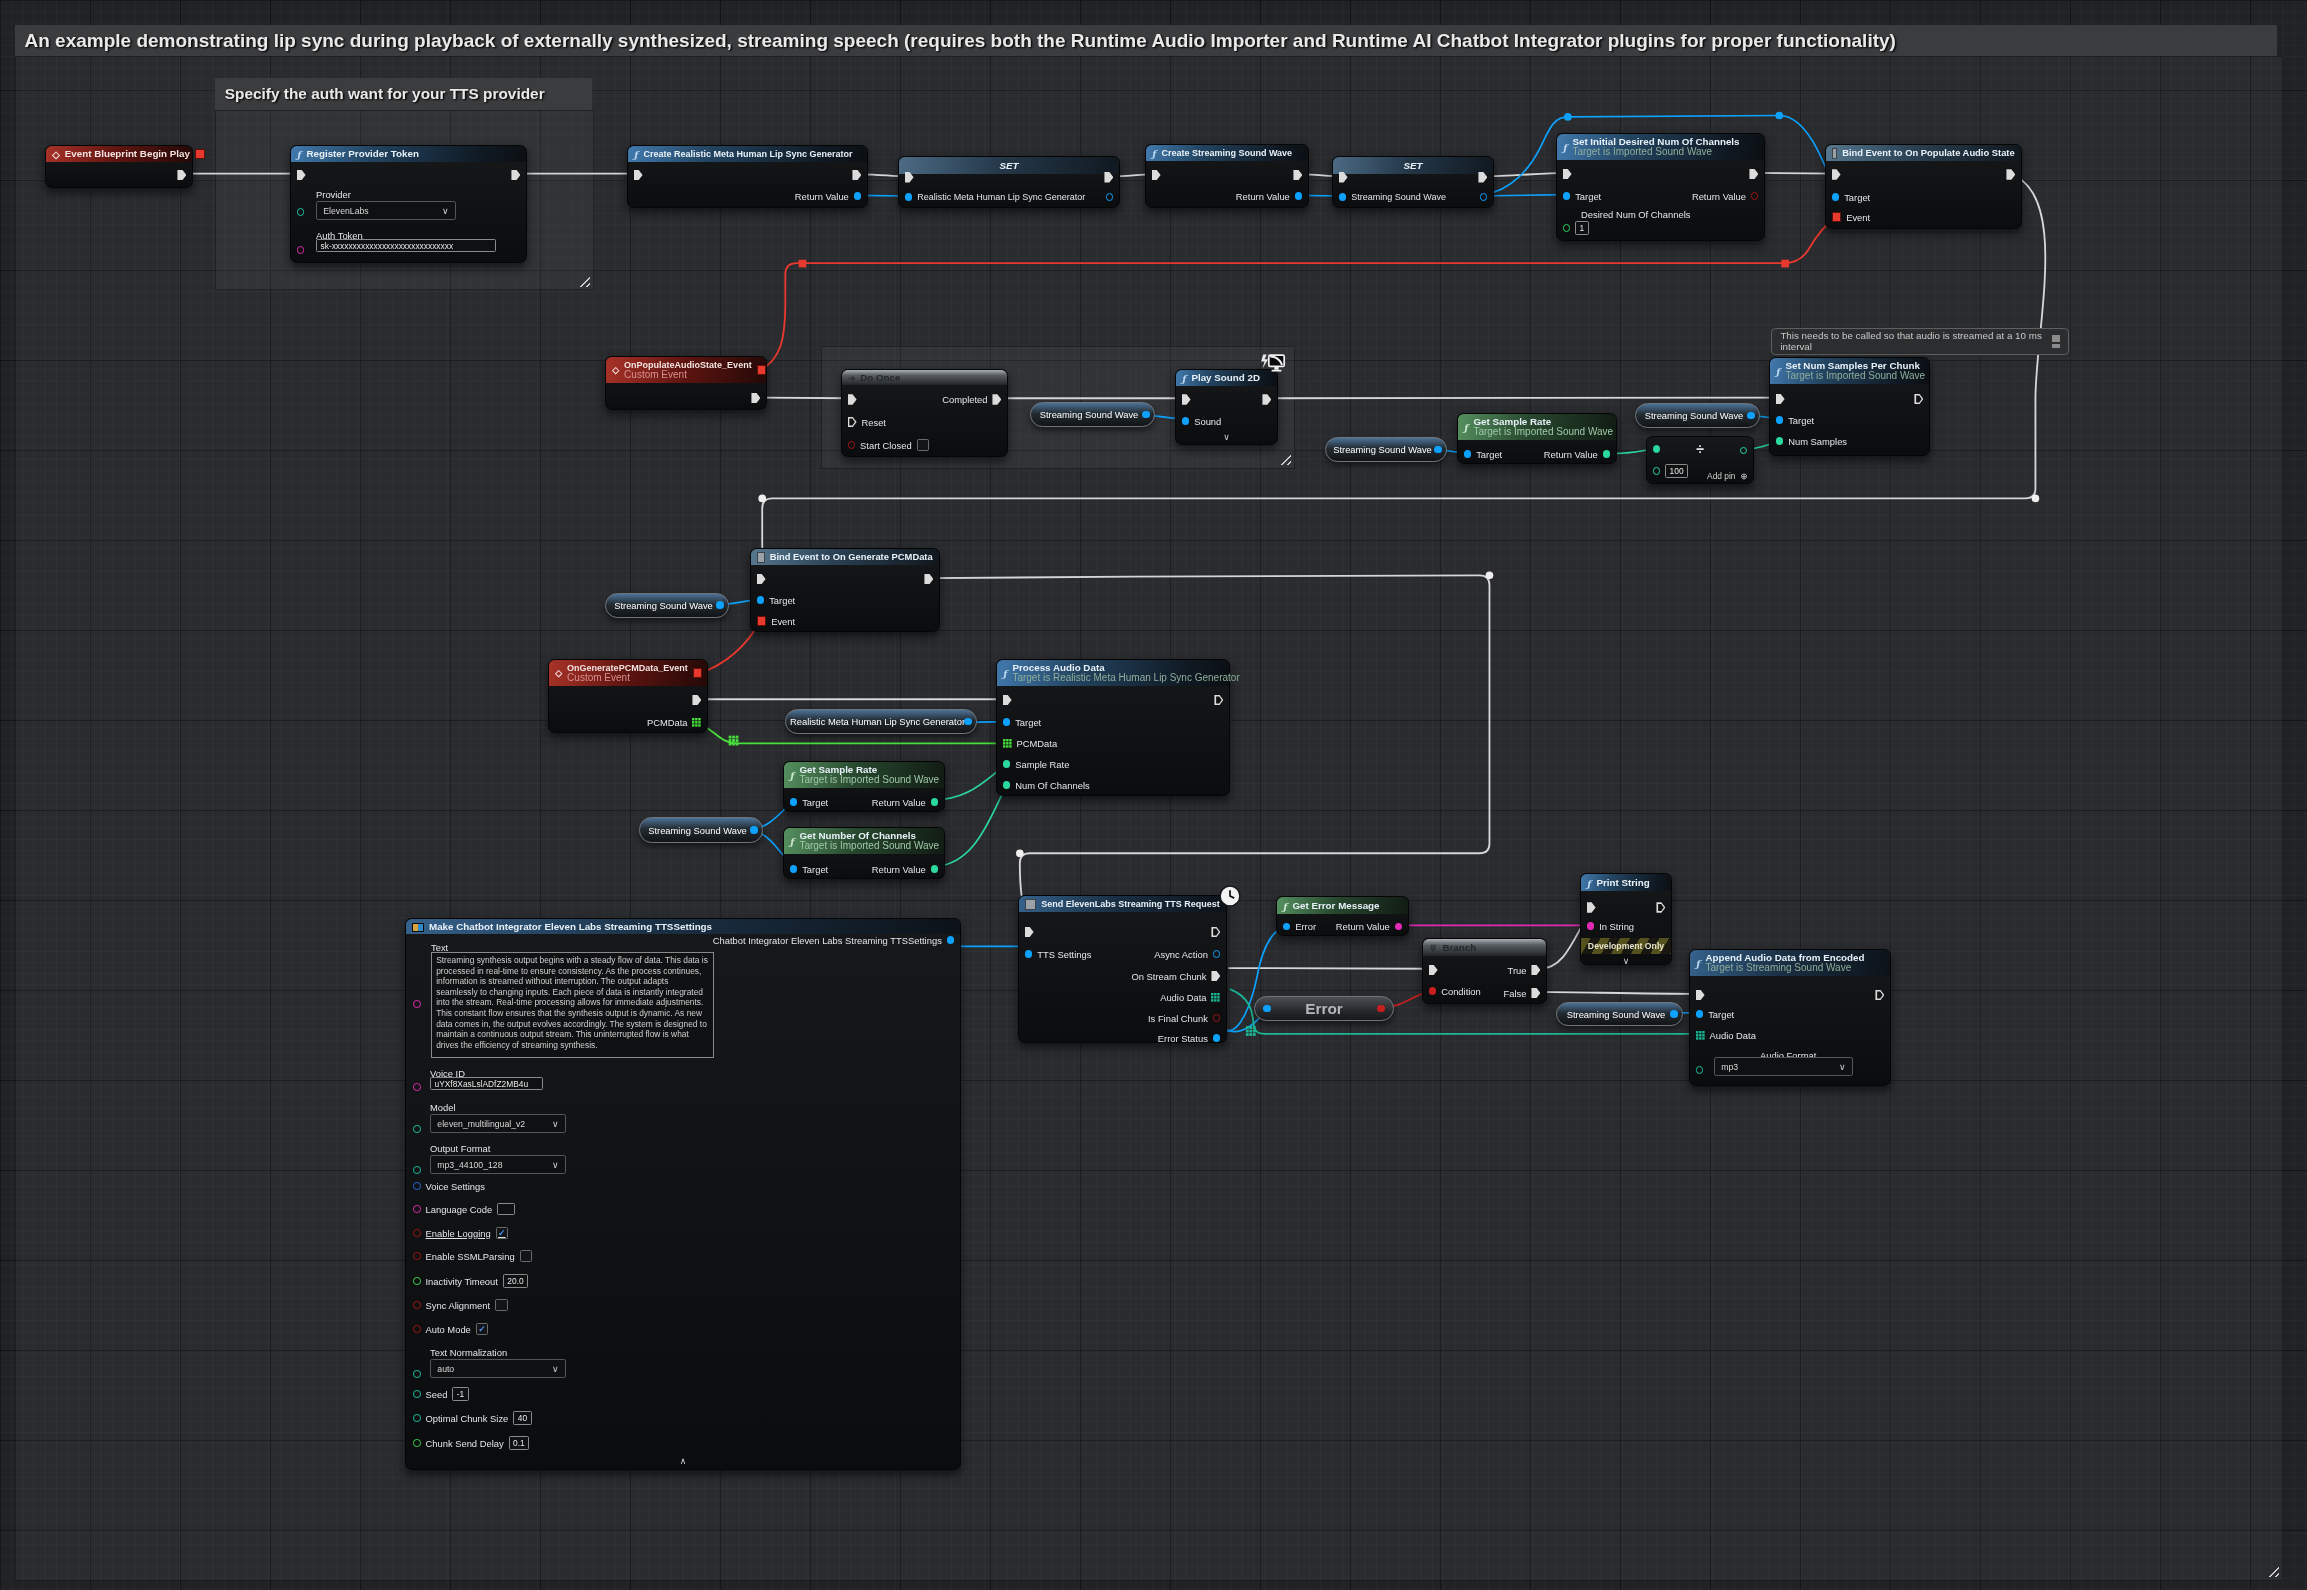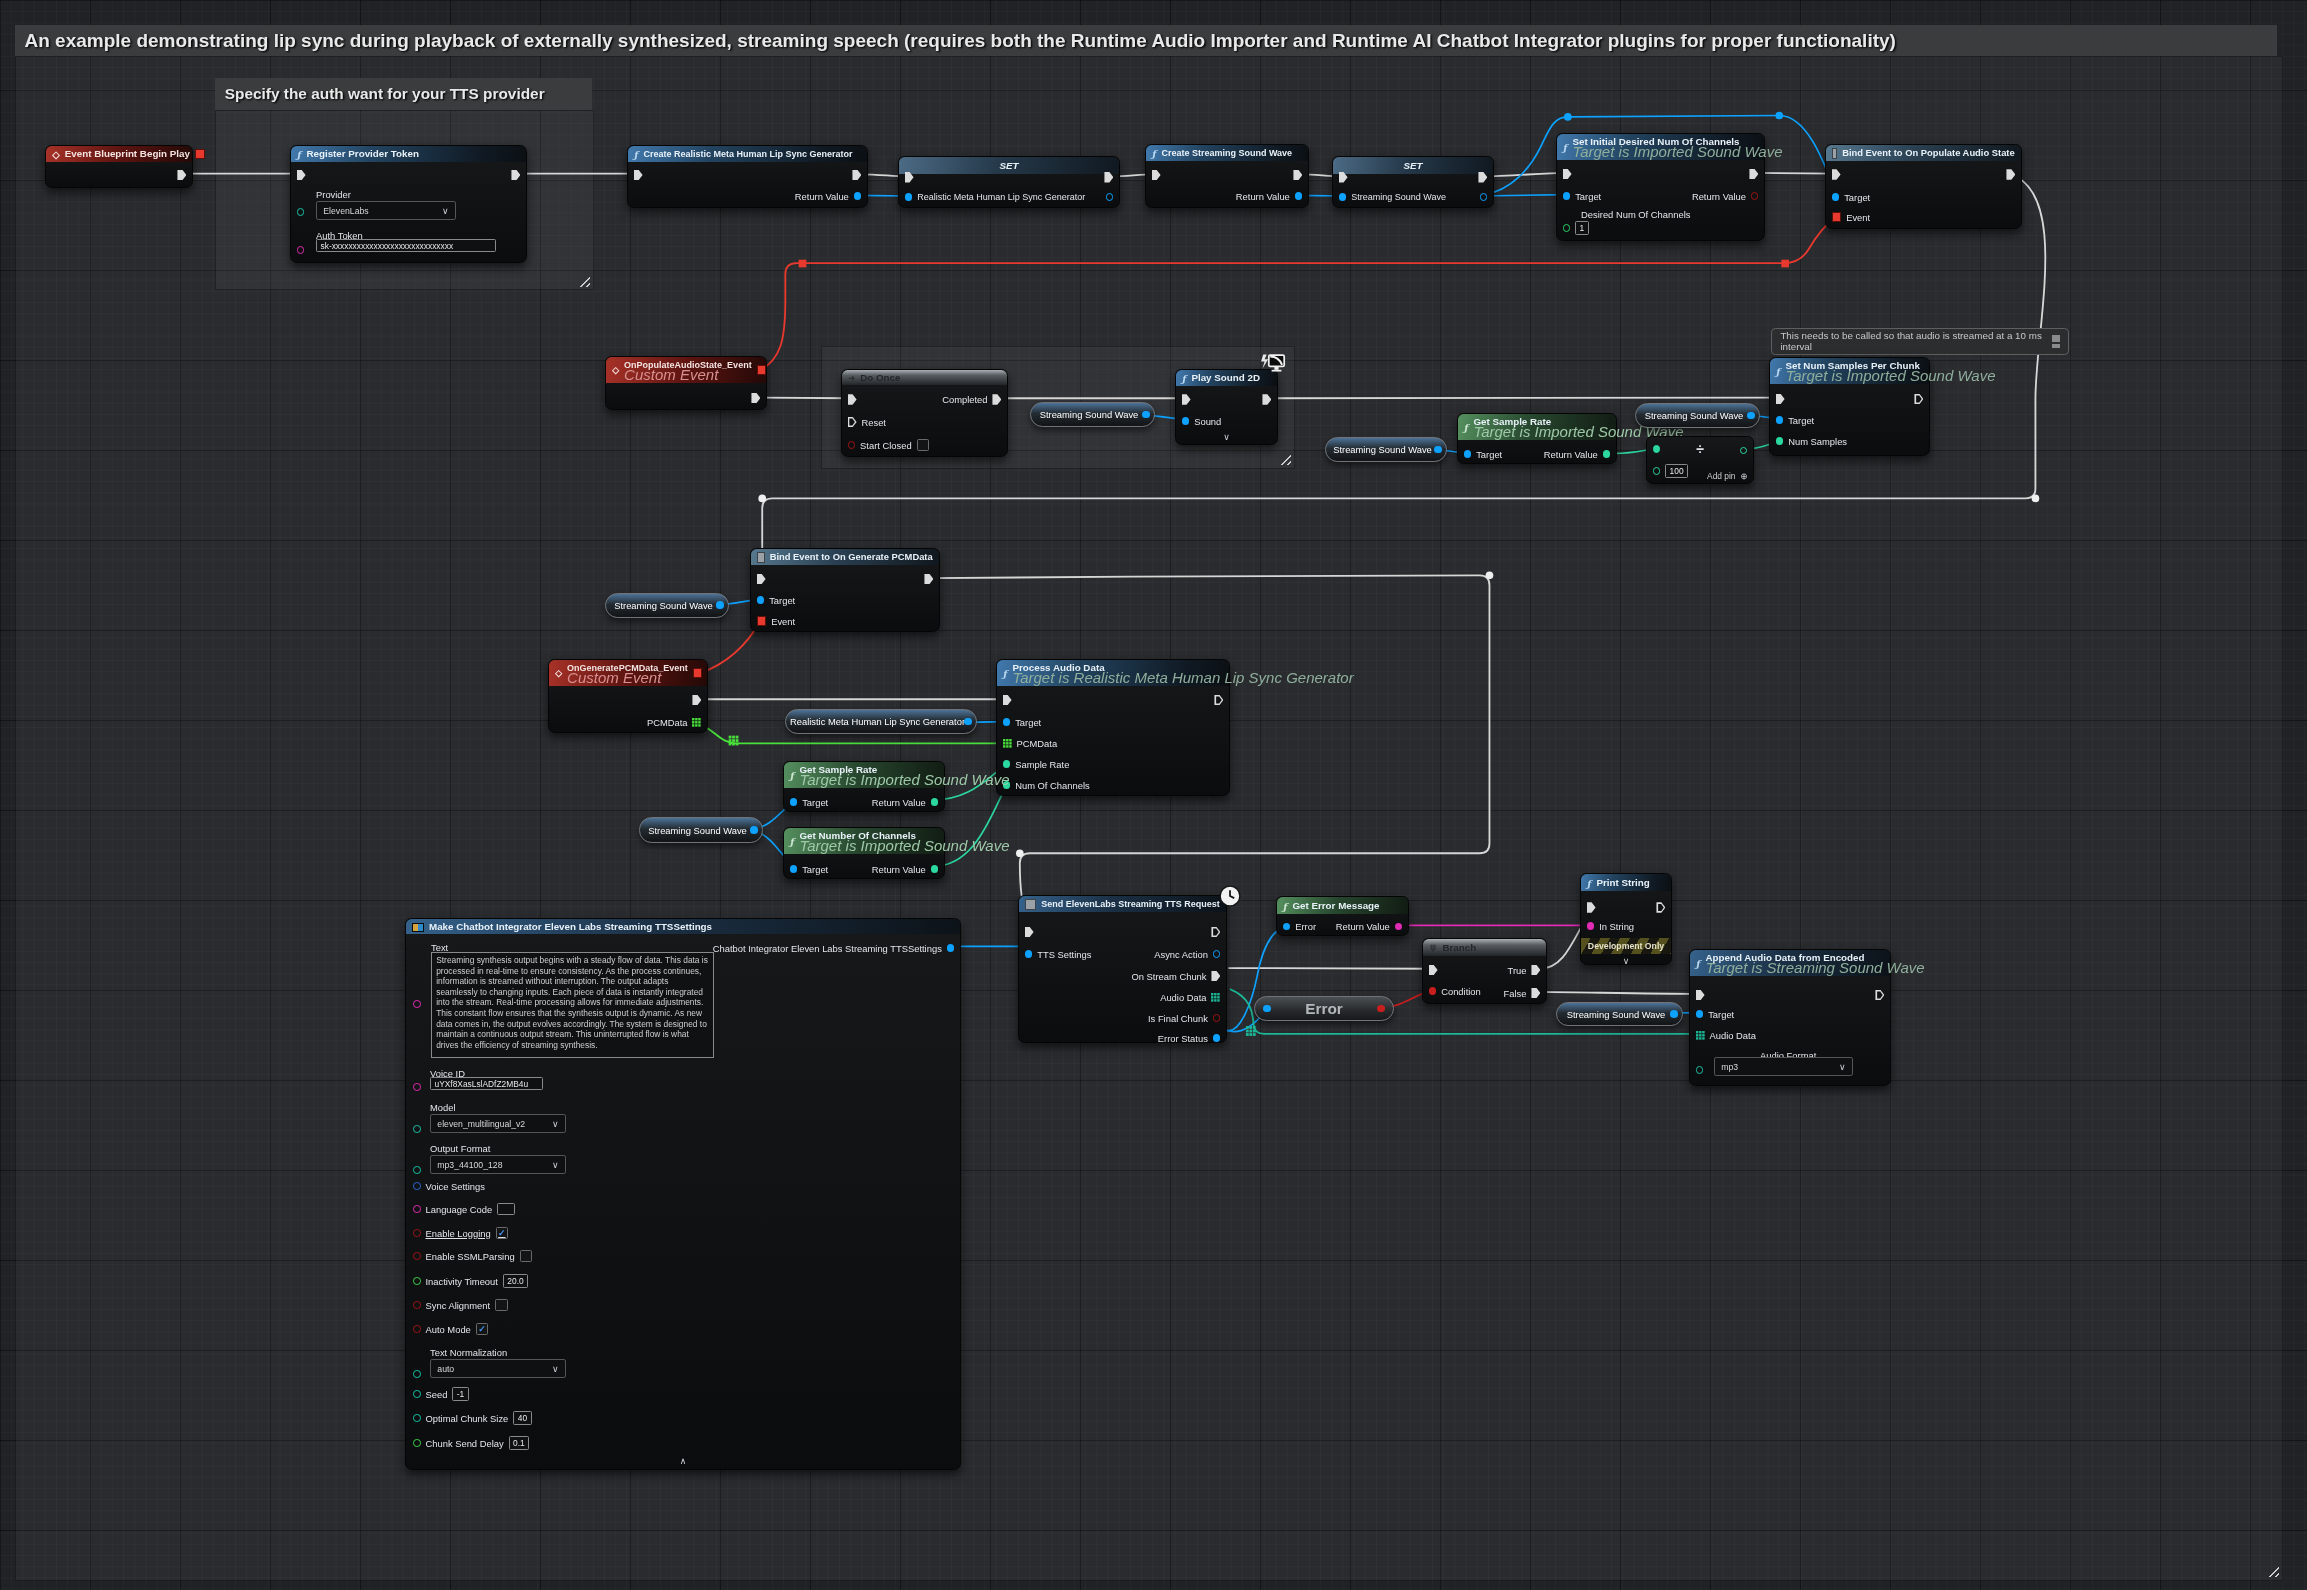--- a/index.html
+++ b/index.html
@@ -15,21 +15,21 @@
   .cbody{position:absolute;background:rgba(160,165,170,.07);border:0.7px solid rgba(0,0,0,.35);z-index:0;}
   .chdr{position:absolute;background:#3b3c3e;color:#e9e9e9;font-weight:bold;z-index:0;
     padding:2.8px 9.8px;text-shadow:1.4px 1.4px 2.1px #000;box-sizing:border-box;}
   svg.wires{position:absolute;left:0;top:0;z-index:1;}
   .node{position:absolute;z-index:2;background:linear-gradient(#17181a,#0b0c0d);
     border:0.7px solid #050505;border-radius:6.3px;box-shadow:0 4.2px 9.8px rgba(0,0,0,.55);
     color:#dde2e6;box-sizing:border-box;}
   .hdr{border-radius:5.6px 5.6px 0 0;padding:2.8px 6.3px 2.1px;font-weight:bold;font-size:9.8px;
     display:flex;gap:4.9px;align-items:center;white-space:nowrap;color:#e8f1f8;}
   .hdr .tt{line-height:10.5px;}
-  .hdr .sub{display:block;font-weight:normal;font-style:italic;font-size:15px;color:#8fae9b;}
+  .hdr .sub{display:block;font-weight:normal;font-size:10px;color:#8fae9b;}
   .h-fn{background:linear-gradient(100deg,#4179ad 0%,#22435f 35%,#101a24 80%,#0b0f13 100%);}
   .h-pure{background:linear-gradient(100deg,#55905f 0%,#27472e 45%,#111b13 100%);}
   .h-ev{background:linear-gradient(100deg,#a83228 0%,#5d1410 50%,#230907 100%);color:#f3e3e1;}
   .h-ev .sub{color:#d89090;}
   .h-set{background:linear-gradient(100deg,#4c6b85 0%,#25394a 45%,#101820 100%);justify-content:center;font-style:italic;}
   .h-gray{background:linear-gradient(180deg,#a9afb4 0%,#585d62 35%,#222528 100%);color:#f2f2f2;}
   .h-bind{background:linear-gradient(100deg,#56788f 0%,#2a4052 45%,#10171d 100%);}
   .h-mk{background:linear-gradient(100deg,#35628c 0%,#1b3045 45%,#0c1218 100%);}
   .row{position:absolute;display:flex;align-items:center;gap:4.9px;height:14px;font-size:9.4px;white-space:nowrap;}
   .row.l{left:5.6px;}
@@ -607,21 +607,21 @@
         <span class="pin" style="background:#2bd99f;"></span>
         <span class="pl">Return Value</span>
       </div>
   </div>
 
   <div class="node" style="left:405px;top:918px;width:556px;height:552px;">
     <div class="hdr h-mk">
         <span style="width:9.8px;height:7px;background:linear-gradient(90deg,#d8a23c 50%,#2f89c9 50%);border:0.7px solid #0a0a0a;"></span>
         <span class="tt">Make Chatbot Integrator Eleven Labs Streaming TTSSettings</span>
       </div>
-    <div class="row r" style="top:22px;">
+    <div class="row r" style="top:14px;">
         <span class="pin" style="background:#0da2ff;"></span>
         <span class="pl">Chatbot Integrator Eleven Labs Streaming TTSSettings</span>
       </div>
     <div class="row l" style="top:21px;left:25px;">
         <span class="pl">Text</span>
       </div>
     <div class="row l" style="top:78px;left:7px;">
         <span class="pin h" style="border-color:#e22bb4;"></span>
       </div>
     <div style="position:absolute;left:25px;top:33px;width:283px;height:106px;border:0.7px solid #8a8a8a;background:#101113;color:#cfcfcf;font-size:8.4px;line-height:10.6px;padding:2.1px 4.2px;box-sizing:border-box;overflow:hidden;"><span>Streaming synthesis output begins with a steady flow of data. This data is processed in real-time to ensure consistency. As the process continues, information is streamed without interruption. The output adapts seamlessly to changing inputs. Each piece of data is instantly integrated into the stream. Real-time processing allows for immediate adjustments. This constant flow ensures that the synthesis output is dynamic. As new data comes in, the output evolves accordingly. The system is designed to maintain a continuous output stream. This uninterrupted flow is what drives the efficiency of streaming synthesis.</span></div>

